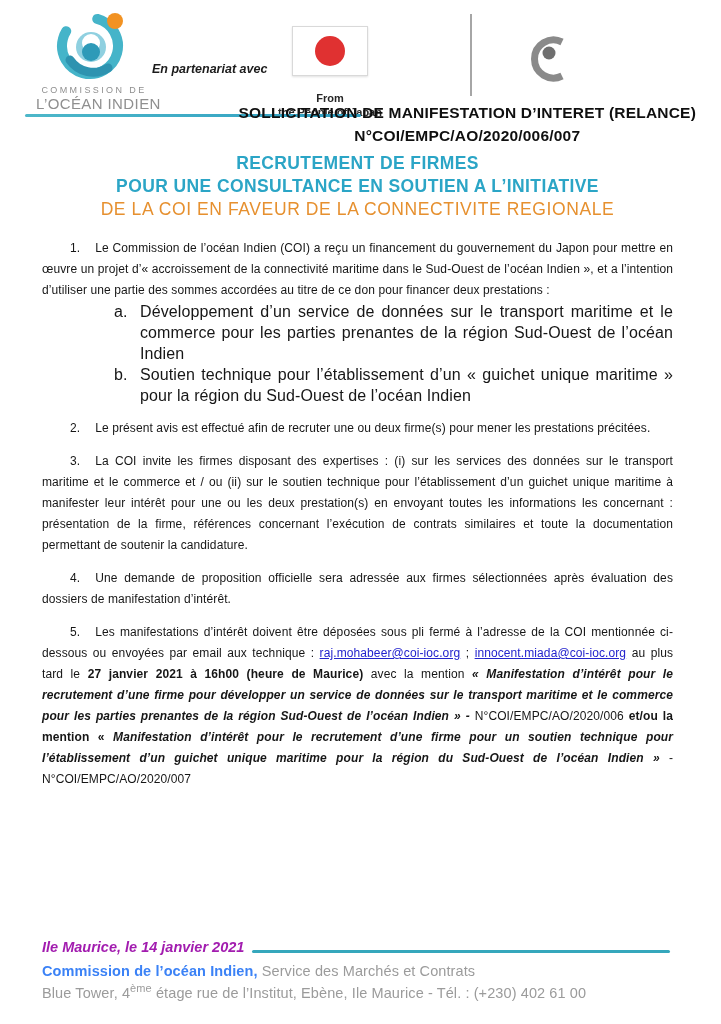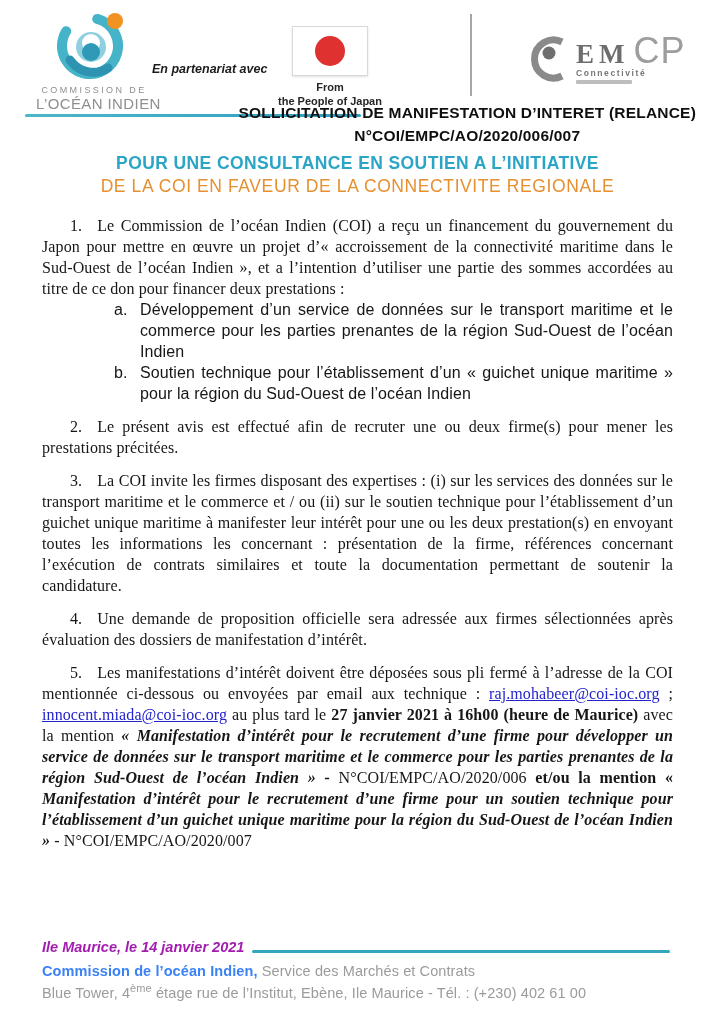--- a/index.html
+++ b/index.html
@@ -15,21 +15,21 @@
   .coi svg { display:block; margin:0 auto; }
   .coi .cap1 { margin-top:3px; font-size:9px; letter-spacing:2.4px; color:#8f8f8f; white-space:nowrap; }
   .coi .cap2 { font-size:15px; letter-spacing:0.4px; color:#8f8f8f; white-space:nowrap; }
 
   .partner { position:absolute; left:152px; top:62px; font-size:12.5px; font-weight:bold; font-style:italic; color:#1c1c1c; }
 
   .japan { position:absolute; left:270px; top:26px; width:120px; text-align:center; }
   .flag { width:76px; height:50px; margin:0 auto; background:#ffffff; border:1px solid #d9d9d9;
           box-shadow:0 1px 2px rgba(0,0,0,0.12); display:flex; align-items:center; justify-content:center; }
   .flag .sun { width:30px; height:30px; border-radius:50%; background:#e03131; }
-  .japan .cap { margin-top:4px; font-size:11px; font-weight:bold; color:#262626; line-height:1.3; }
+  .japan .cap { margin-top:15px; font-size:11px; font-weight:bold; color:#262626; line-height:1.3; }
 
   .vdiv { position:absolute; left:470px; top:14px; width:2px; height:82px; background:#a6a6a6; }
 
   .emcp { position:absolute; left:528px; top:36px; }
   .emcp-row { display:flex; align-items:flex-start; }
   .emcp-mid { margin-left:6px; }
   .em { font-family:"Liberation Serif","DejaVu Serif",serif; font-weight:bold; color:#6d6d6d;
         font-size:27px; line-height:26px; letter-spacing:5px; }
   .cp { color:#9d9d9d; font-size:36px; line-height:30px; margin-left:4px; font-weight:400; letter-spacing:1px; }
   .emcp-sub { font-size:8.5px; font-weight:bold; color:#767676; letter-spacing:1.6px; margin-top:1px; }
@@ -38,21 +38,21 @@
   .top-rule { position:absolute; left:25px; top:114px; width:336px; height:3px;
               background:linear-gradient(90deg,#4db7c9,#2f9fc2); border-radius:2px; }
   .doc-head { position:absolute; right:25px; top:101px; text-align:center;
               font-weight:bold; font-size:15.5px; line-height:23px; color:#0f0f0f; letter-spacing:0.2px; }
 
   
   .main { position:absolute; left:42px; top:152px; width:631px; }
   .h-teal  { text-align:center; font-weight:bold; font-size:17.5px; line-height:23px; letter-spacing:0.4px; }
   .h-orange{ text-align:center; font-weight:400; font-size:17.5px; line-height:23px; letter-spacing:0.6px; }
 
-  .para { margin-top:12px; font-size:16px; line-height:21px; text-align:justify; letter-spacing:0.1px;font-family:Liberation Serif, serif; }
+  .para { margin-top:12px; font-size:12px; line-height:21px; text-align:justify; letter-spacing:0.1px; }
   .para.first { margin-top:17px; }
   .pnum { margin-left:28px; margin-right:15px; }
 
   .li { display:flex; margin-left:72px; font-size:16px; line-height:21px; letter-spacing:0.1px; }
   .li .mk { flex:0 0 26px; }
   .li .tx { flex:1; text-align:justify; }
 
   .lnk { color:#2323cd; text-decoration:underline; cursor:pointer; }
   .bd { font-weight:bold; font-style:normal; }
   .bi { font-weight:bold; font-style:italic; }
@@ -96,37 +96,33 @@
   </div>
 
   <div class="vdiv"></div>
 
   <div class="emcp">
     <div class="emcp-row">
       <svg width="42" height="46" viewBox="0 0 42 46">
         <path d="M34 6 A 19 19 0 1 0 34 40" fill="none" stroke="#8a8a8a" stroke-width="7"></path>
         <circle cx="21" cy="17" r="6.5" fill="#6f6f6f"></circle>
       </svg>
-      <div class="emcp-mid">
-        <span class="em">EM</span><span class="cp">CP</span>
-        <div class="emcp-sub">Connectivité</div>
-        <div class="emcp-sub2"></div>
-      </div>
     </div>
   </div>
 
   <div class="top-rule"></div>
 
   <div class="doc-head">
     <div>SOLLICITATION DE MANIFESTATION D’INTERET (RELANCE)</div>
     <div>N°COI/EMPC/AO/2020/006/007</div>
   </div>
 
   <div class="main">
 
+    <div class="h-teal" style="color:#2ba5c6">RECRUTEMENT DE FIRMES</div>
     <div class="h-teal" style="color:#2ba5c6">POUR UNE CONSULTANCE EN SOUTIEN A L’INITIATIVE</div>
     <div class="h-orange" style="color:#e6902f">DE LA COI EN FAVEUR DE LA CONNECTIVITE REGIONALE</div>
 
     <p class="para first">
       <span class="pnum">1.</span><span>Le Commission de l’océan Indien (COI) a reçu un financement du gouvernement du Japon pour mettre en œuvre un projet d’« accroissement de la connectivité maritime dans le Sud-Ouest de l’océan Indien », et a l’intention d’utiliser une partie des sommes accordées au titre de ce don pour financer deux prestations :</span>
     </p>
 
     <div class="li">
       <span class="mk">a.</span>
       <span class="tx">Développement d’un service de données sur le transport maritime et le commerce pour les parties prenantes de la région Sud-Ouest de l’océan Indien</span>

